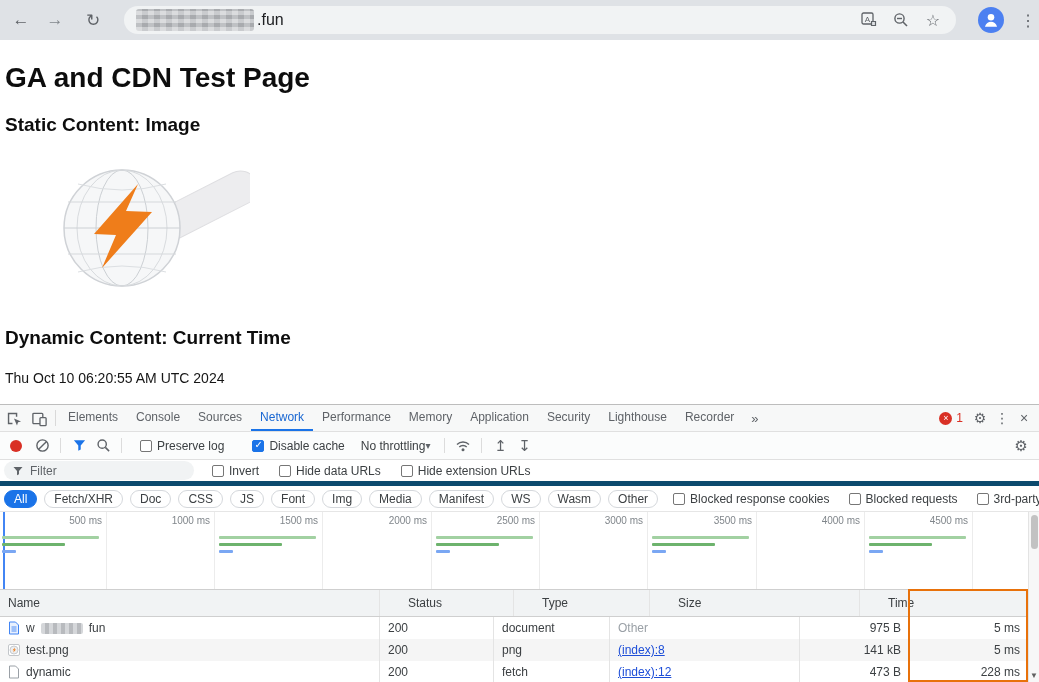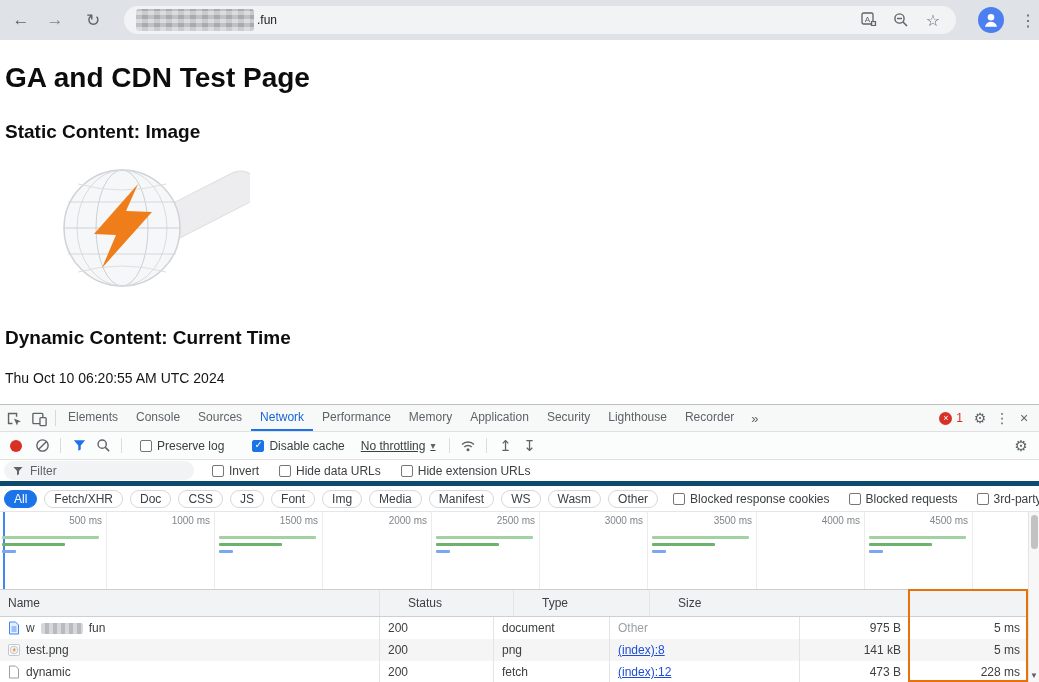--- a/index.html
+++ b/index.html
@@ -14,32 +14,32 @@
   .nav-btn { width:30px; height:30px; border-radius:50%; display:flex;
     align-items:center; justify-content:center; color:#5f6368; font-size:17px; }
   .nav-btn.fwd { color:#80868b; }
   .omnibox { height:28px; width:832px; margin-left:16px; background:#f1f3f4;
     border-radius:14px; display:flex; align-items:center; padding:0 12px; }
   .blur-chip { width:118px; height:22px; border-radius:3px; margin-right:3px;
     background-color:#bcbfc3;
     background-image:
       repeating-linear-gradient(0deg,rgba(255,255,255,.30) 0 4px, rgba(0,0,0,.06) 4px 8px),
       repeating-linear-gradient(90deg,rgba(255,255,255,.22) 0 6px, rgba(0,0,0,.05) 6px 12px); }
-  .url-text { font-size:12px; color:#202124; }
+  .url-text { font-size:16px; color:#202124; }
   .omni-spacer { flex:1; }
   .omni-icon { width:22px; height:22px; margin-left:10px; display:flex;
     align-items:center; justify-content:center; color:#5f6368; font-size:16px; }
   .avatar { width:26px; height:26px; border-radius:50%; background:#4c80f1;
     margin-left:22px; display:flex; align-items:center; justify-content:center; }
   .kebab { margin-left:14px; color:#5f6368; font-size:16px; width:20px; text-align:center; }
 
   
   .pg-h1 { position:absolute; left:5px; top:62px; font-size:28px; font-weight:bold; color:#0d0d0d; }
   .pg-h2 { position:absolute; left:5px; font-size:19px; font-weight:bold; color:#0d0d0d; }
-  .pg-h2.img { top:114px;margin-top:7px; }
+  .pg-h2.img { top:114px; }
   .pg-h2.time { top:327px; }
   .pg-time { position:absolute; left:5px; top:370px; font-size:14px; color:#161616; }
   .hero { position:absolute; left:58px; top:158px; }
 
   
   .devtools { position:absolute; left:0; top:404px; width:1039px; height:278px;
     background:#fff; border-top:1px solid #bdbdbd; font-size:12px; color:#3c4043; }
   .dt-tabbar { height:27px; display:flex; align-items:center; background:#f7f8f8;
     border-bottom:1px solid #e0e0e0; }
   .ticon { width:26px; height:26px; display:flex; align-items:center; justify-content:center; }
@@ -57,21 +57,21 @@
 
   .dt-toolbar { height:28px; display:flex; align-items:center; background:#fbfcfc;
     border-bottom:1px solid #e0e0e0; }
   .rec-dot { width:12px; height:12px; border-radius:50%; background:#d93025; margin:0 8px 0 10px; }
   .vsep { width:1px; height:15px; background:#dcdcdc; margin:0 6px; }
   .cb { width:12px; height:12px; border:1px solid #767676; border-radius:2px; background:#fff;
     flex:none; position:relative; }
   .cb.on { background:#1a73e8; border-color:#1a73e8; }
   .cb.on::after { content:"\2713"; position:absolute; left:1px; top:-2px; color:#fff; font-size:10px; }
   .cb-item { display:flex; align-items:center; gap:5px; margin-left:12px; white-space:nowrap; }
-  .throttle { display:flex; align-items:center; gap:5px; margin-left:16px;text-decoration:underline; }
+  .throttle { display:flex; align-items:center; margin-left:16px; }
   .caret { color:#5f6368; font-size:10px; }
   .tbico { width:24px; height:24px; display:flex; align-items:center; justify-content:center;
     color:#5f6368; font-size:15px; }
 
   .dt-filterrow { height:26px; display:flex; align-items:center; background:#fff;
     border-bottom:5px solid #0c4a6e; }
   .filter-box { width:190px; height:19px; background:#f1f3f4; border-radius:10px;
     margin-left:4px; display:flex; align-items:center; gap:6px; padding:0 8px; }
   .filter-box input { border:none; outline:none; background:transparent; width:140px;
     font-size:12px; font-family:inherit; color:#202124; }
@@ -356,20 +356,21 @@
         <div class="wb bl"></div>
       </div>
   </div>
 
   <div class="dt-table">
     <div class="trow head">
       <div class="tc">Name</div>
       <div class="tc">Status</div>
       <div class="tc">Type</div>
       <div class="tc">Size</div>
+      <div class="tc">Time</div>
     </div>
 
     <div class="trow">
       <div class="tc name-cell">
         <svg width="12" height="14" viewBox="0 0 12 14">
             <path d="M1.5 1h6l3 3v9h-9z" fill="#e8f0fe" stroke="#4285f4"></path>
             <path d="M3.5 6h5M3.5 8h5M3.5 10h5" stroke="#4285f4" stroke-width=".9"></path>
           </svg>
         <span>w</span>
         <span class="nm-blur"></span>

